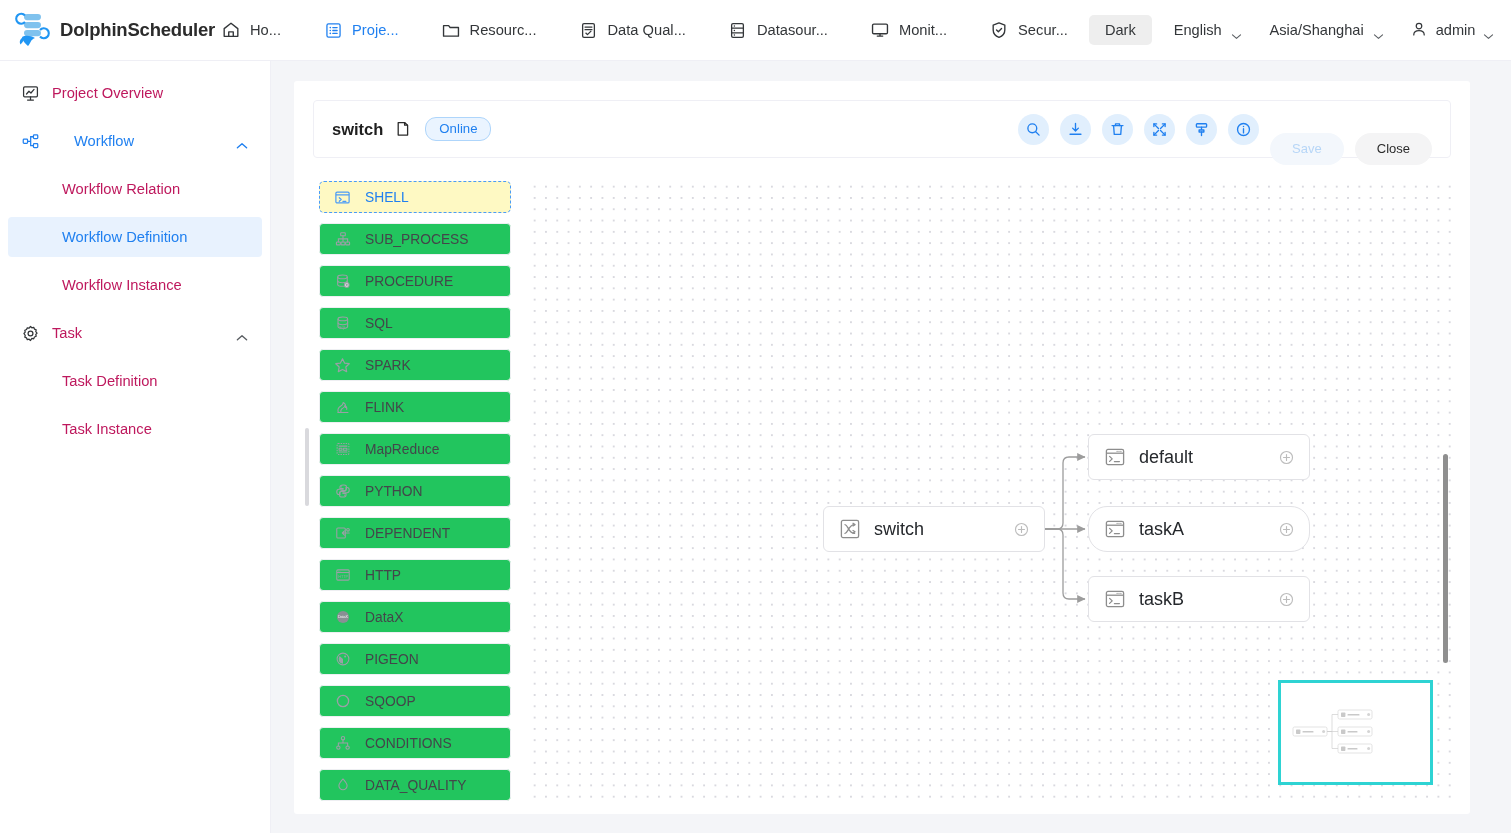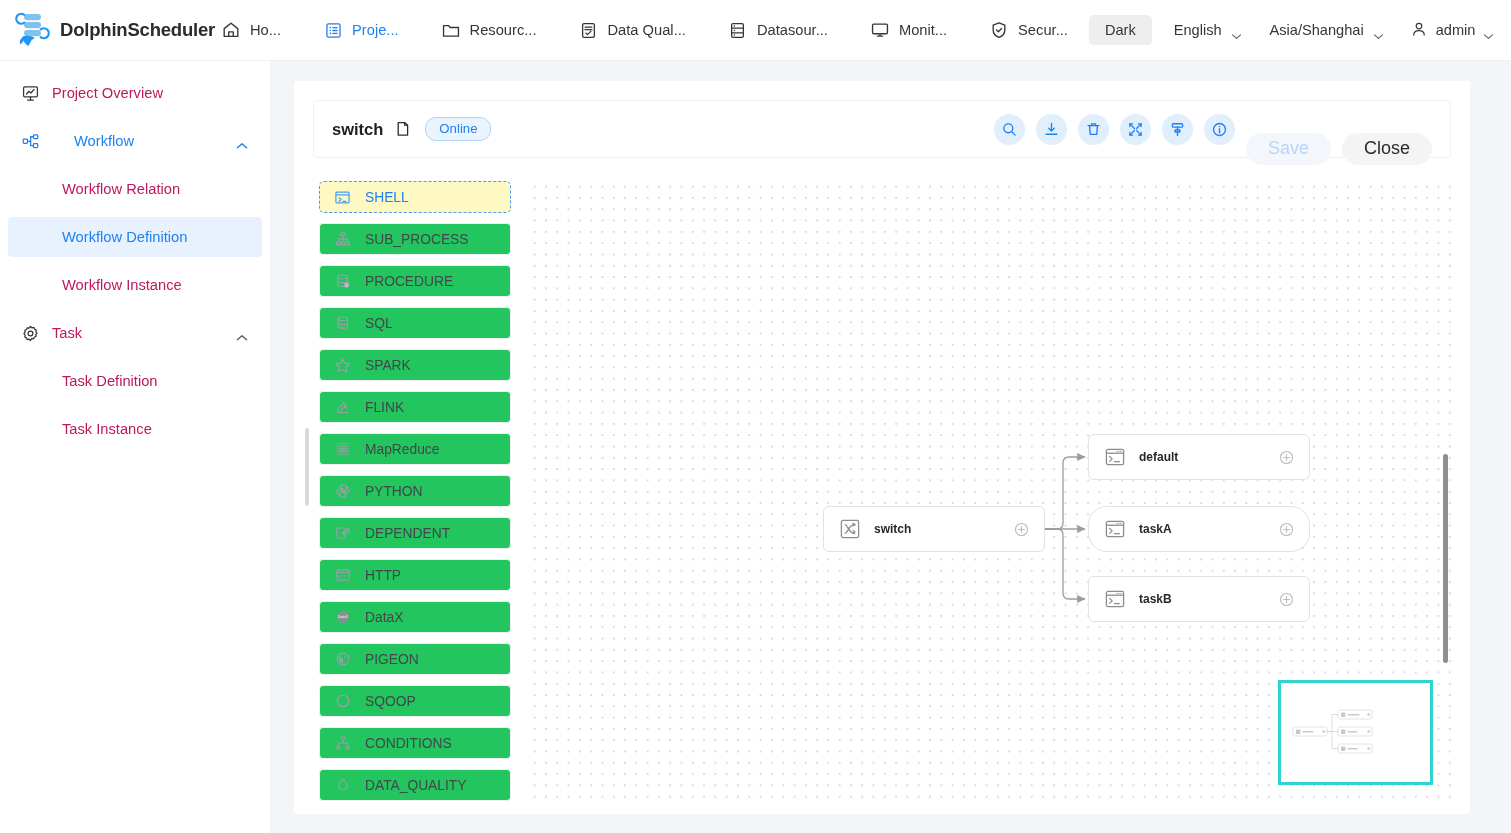--- a/index.html
+++ b/index.html
@@ -78,21 +78,21 @@
     border:1px solid #aed5fb; color:#2080f0; background:#eaf4ff;
     border-radius:11px; font-size:13.2px; padding:3px 13px 4px 13px;
   }
   .wf-tools { margin-left:auto; display:flex; align-items:center; gap:11px; }
   .circ-btn {
     width:31px; height:31px; border-radius:50%; background:#e1effd;
     display:flex; align-items:center; justify-content:center; cursor:pointer;
   }
   .pill-btn {
     border-radius:16px; height:32px; padding:0 22px; display:flex; align-items:center;
-    font-size:18px; cursor:pointer;margin-top:39px;
+    font-size:13px; cursor:pointer;margin-top:39px;
   }
   .pill-save { background:#f3f7fc; color:#b7d6f7; }
   .pill-close { background:#f4f4f5; color:#2b2b2b; }
 
   
   .task-list {
     position:absolute; top:100px; left:25px; width:192px; height:620px;
     overflow:hidden;
   }
   .task-item {
@@ -116,21 +116,21 @@
     background-image: radial-gradient(circle, #d9d9df 0.8px, transparent 0.9px);
     background-size: 11.3px 11.3px;
     overflow:hidden;
   }
   .node {
     position:absolute; background:#fff; border:1px solid #e2e2e6; border-radius:6px;
     display:flex; align-items:center; padding:0 15px; cursor:pointer;
     box-shadow:0 0 0 rgba(0,0,0,0);
   }
   .node .nd-ico { width:22px; height:22px; margin-right:13px; flex:0 0 auto; }
-  .node .nd-label { font-size:12px; color:#25282c; font-weight:700; }
+  .node .nd-label { font-size:18px; color:#25282c; font-weight:400; }
   .node .plus-port {
     margin-left:auto; width:15px; height:15px; opacity:.75;
   }
   .mini-map {
     position:absolute; right:18px; bottom:16px; width:155px; height:105px;
     background:#fff; border:3px solid #2ed3d3;
   }
   .canvas-scroll {
     position:absolute; right:3px; top:273px; width:5px; height:209px;
     background:#8f8f8f; border-radius:3px; cursor:pointer;

